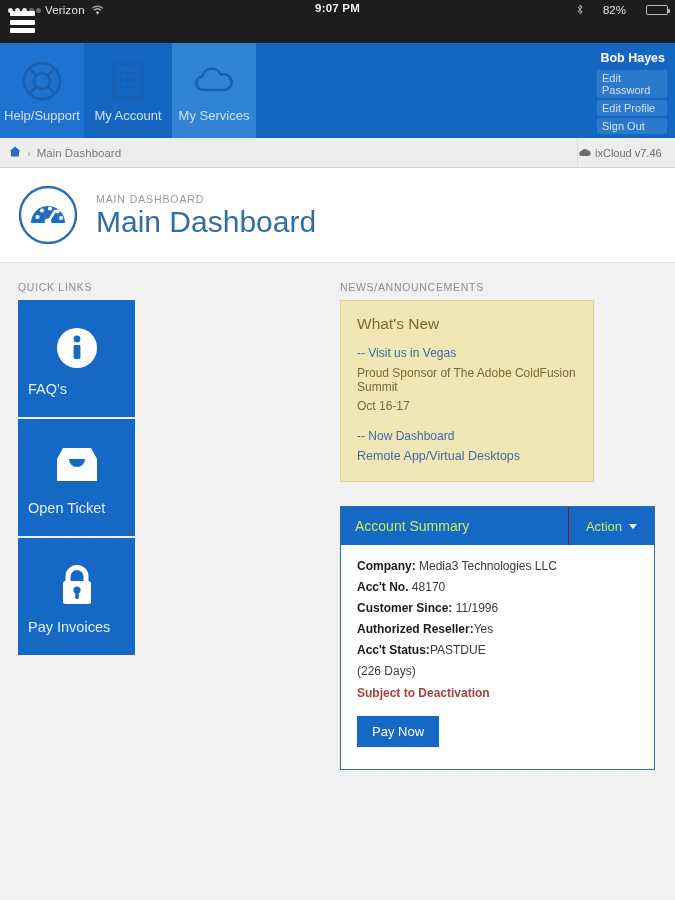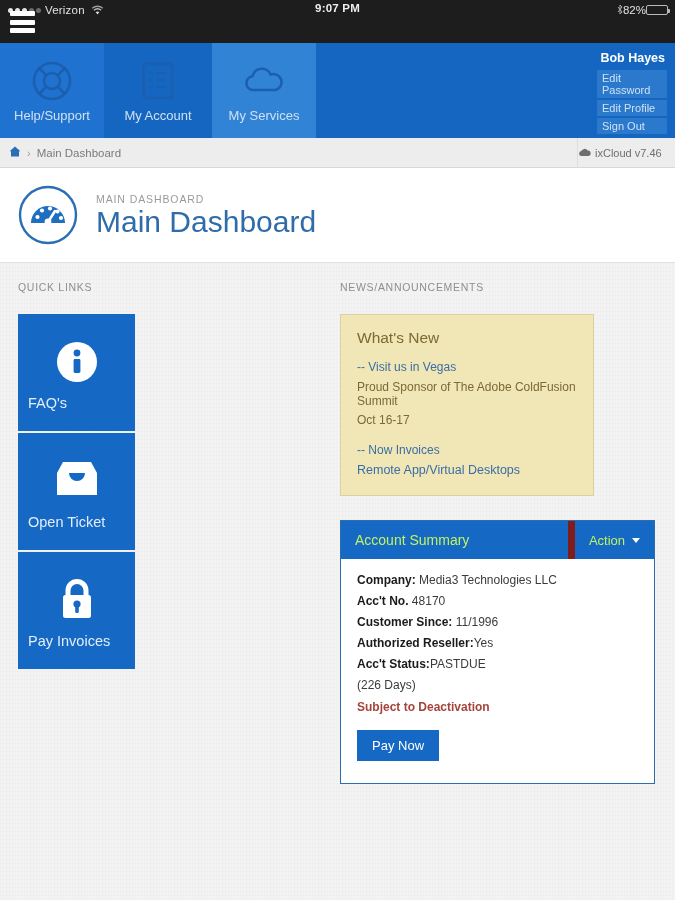--- a/index.html
+++ b/index.html
@@ -54,21 +54,21 @@
     left: 0; right: 0; top: 2px;
     text-align: center;
     font-size: 11.5px;
     color: #efefef;
     font-weight: bold;
     letter-spacing: .2px;
   }
   .sb-right {
     position: absolute;
     right: 7px; top: 2px;
-    display: flex; align-items: center; gap: 0;
+    display: flex; align-items: center; gap: 20px;
     height: 16px;
   }
   .sb-batt-pct { font-size: 11.5px; color: #e2e2e2; }
   .batt-shell {
     width: 22px; height: 10px;
     border: 1px solid #b9b9b9;
     border-radius: 2px;
     position: relative;
     padding: 1px;
     box-sizing: border-box;
@@ -90,21 +90,21 @@
   }
 
   
   .topnav {
     position: relative;
     height: 95px;
     background: #1466c0;
     display: flex;
   }
   .nav-tile {
-    width: 104px;
+    width: 84px;
     height: 95px;
     display: flex;
     flex-direction: column;
     align-items: center;
     justify-content: center;
     color: #cfe0f3;
     font-size: 13px;
     cursor: pointer;
     box-sizing: border-box;
   }
@@ -196,21 +196,21 @@
     gap: 0;
     box-sizing: border-box;
   }
   .col-left { width: 322px; flex: none; }
   .col-right { flex: 1; }
 
   .sec-label {
     font-size: 10.5px;
     letter-spacing: .7px;
     color: #8e8e8e;
-    margin-bottom: 21px;
+    margin-bottom: 7px;
     text-transform: uppercase;
   }
 
   .ql-tile {
     width: 117px;
     height: 117px;
     background: #1568c3;
     margin-bottom: 2px;
     position: relative;
     cursor: pointer;
@@ -273,21 +273,21 @@
     color: #bef264;
   }
   .acct-head-title {
     flex: 1;
     padding-left: 14px;
     font-size: 14px;
   }
   .acct-action {
     width: 86px;
     height: 38px;
-    border-left: 7px solid #7f1d1d;
+    border-left: 1px solid #7f1d1d;
     display: flex;
     align-items: center;
     justify-content: center;
     gap: 7px;
     font-size: 13px;
     cursor: pointer;
     box-sizing: border-box;
   }
   .caret-dn {
     width: 0; height: 0;
@@ -488,21 +488,21 @@
 
     <div class="col-right">
       <div class="sec-label">NEWS/ANNOUNCEMENTS</div>
 
       <div class="panel-news">
         <div class="news-title">What's New</div>
         <div class="news-link">-- Visit us in Vegas</div>
         <div class="news-body">Proud Sponsor of The Adobe ColdFusion Summit</div>
         <div class="news-body">Oct 16-17</div>
         <div class="news-gap"></div>
-        <div class="news-link">-- Now Invoices</div>
+        <div class="news-link">-- Now Dashboard</div>
         <div class="news-strong">Remote App/Virtual Desktops</div>
       </div>
 
       <div class="panel-acct">
         <div class="acct-head">
           <span class="acct-head-title">Account Summary</span>
           <span class="acct-action">
             <span>Action</span>
             <span class="caret-dn"></span>
           </span>

